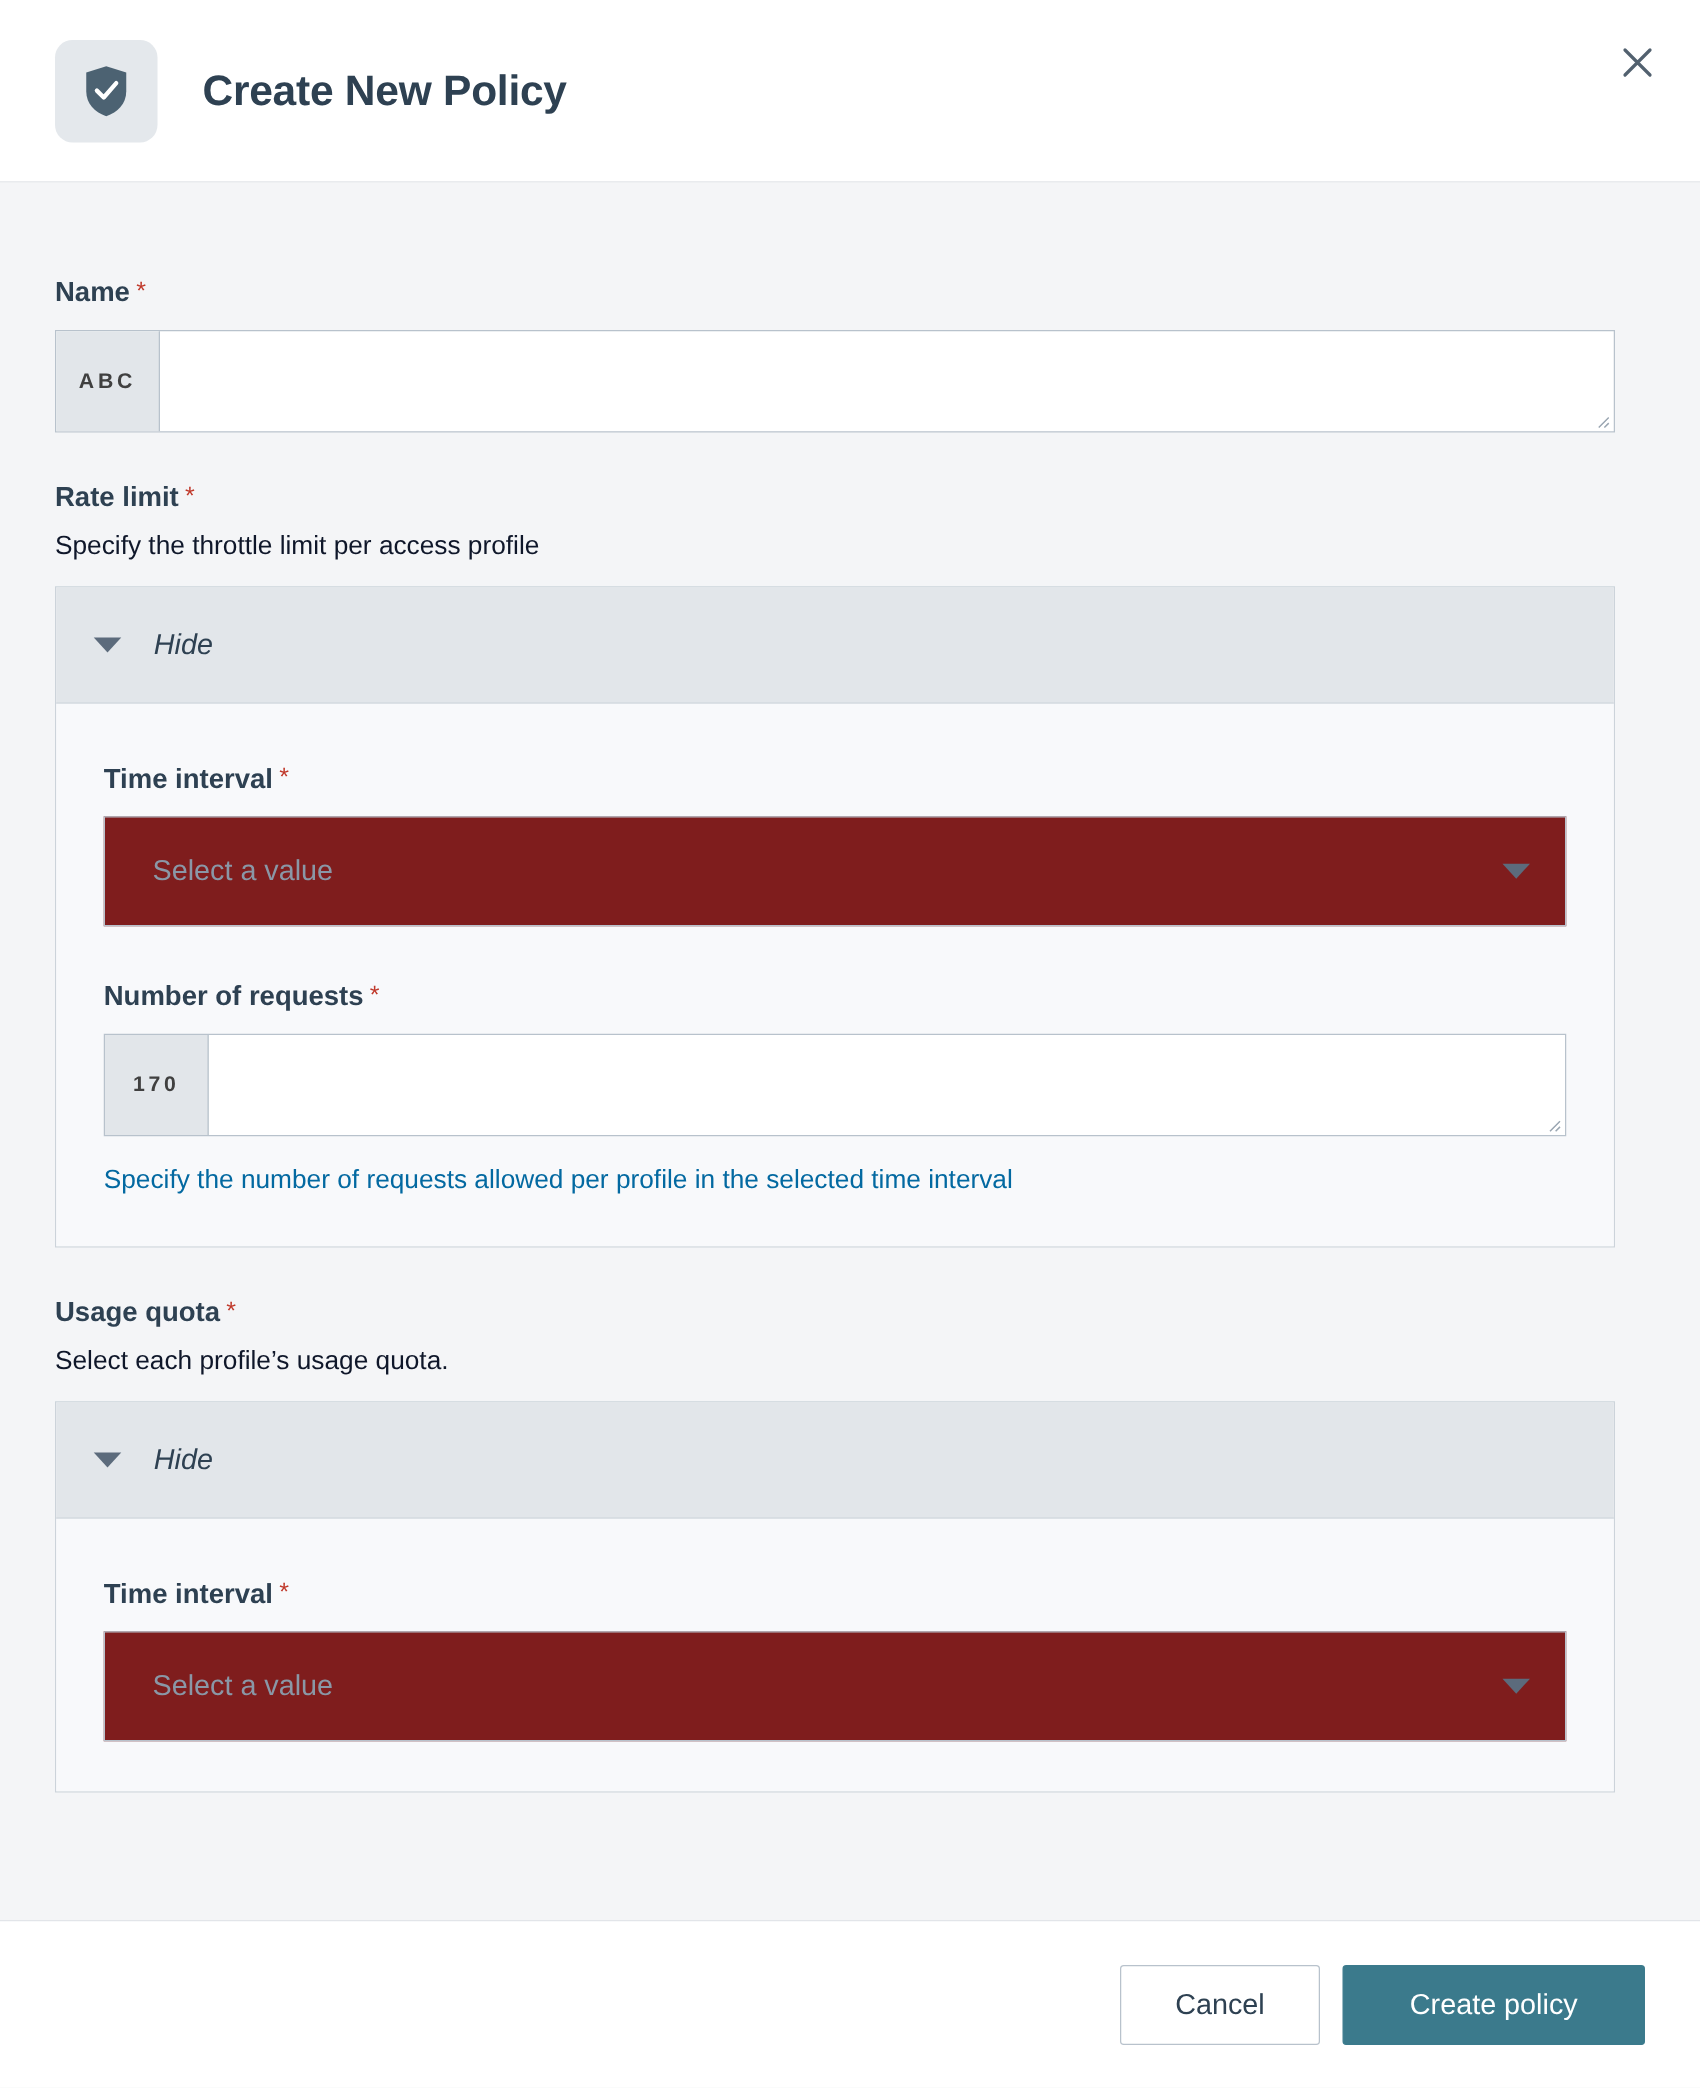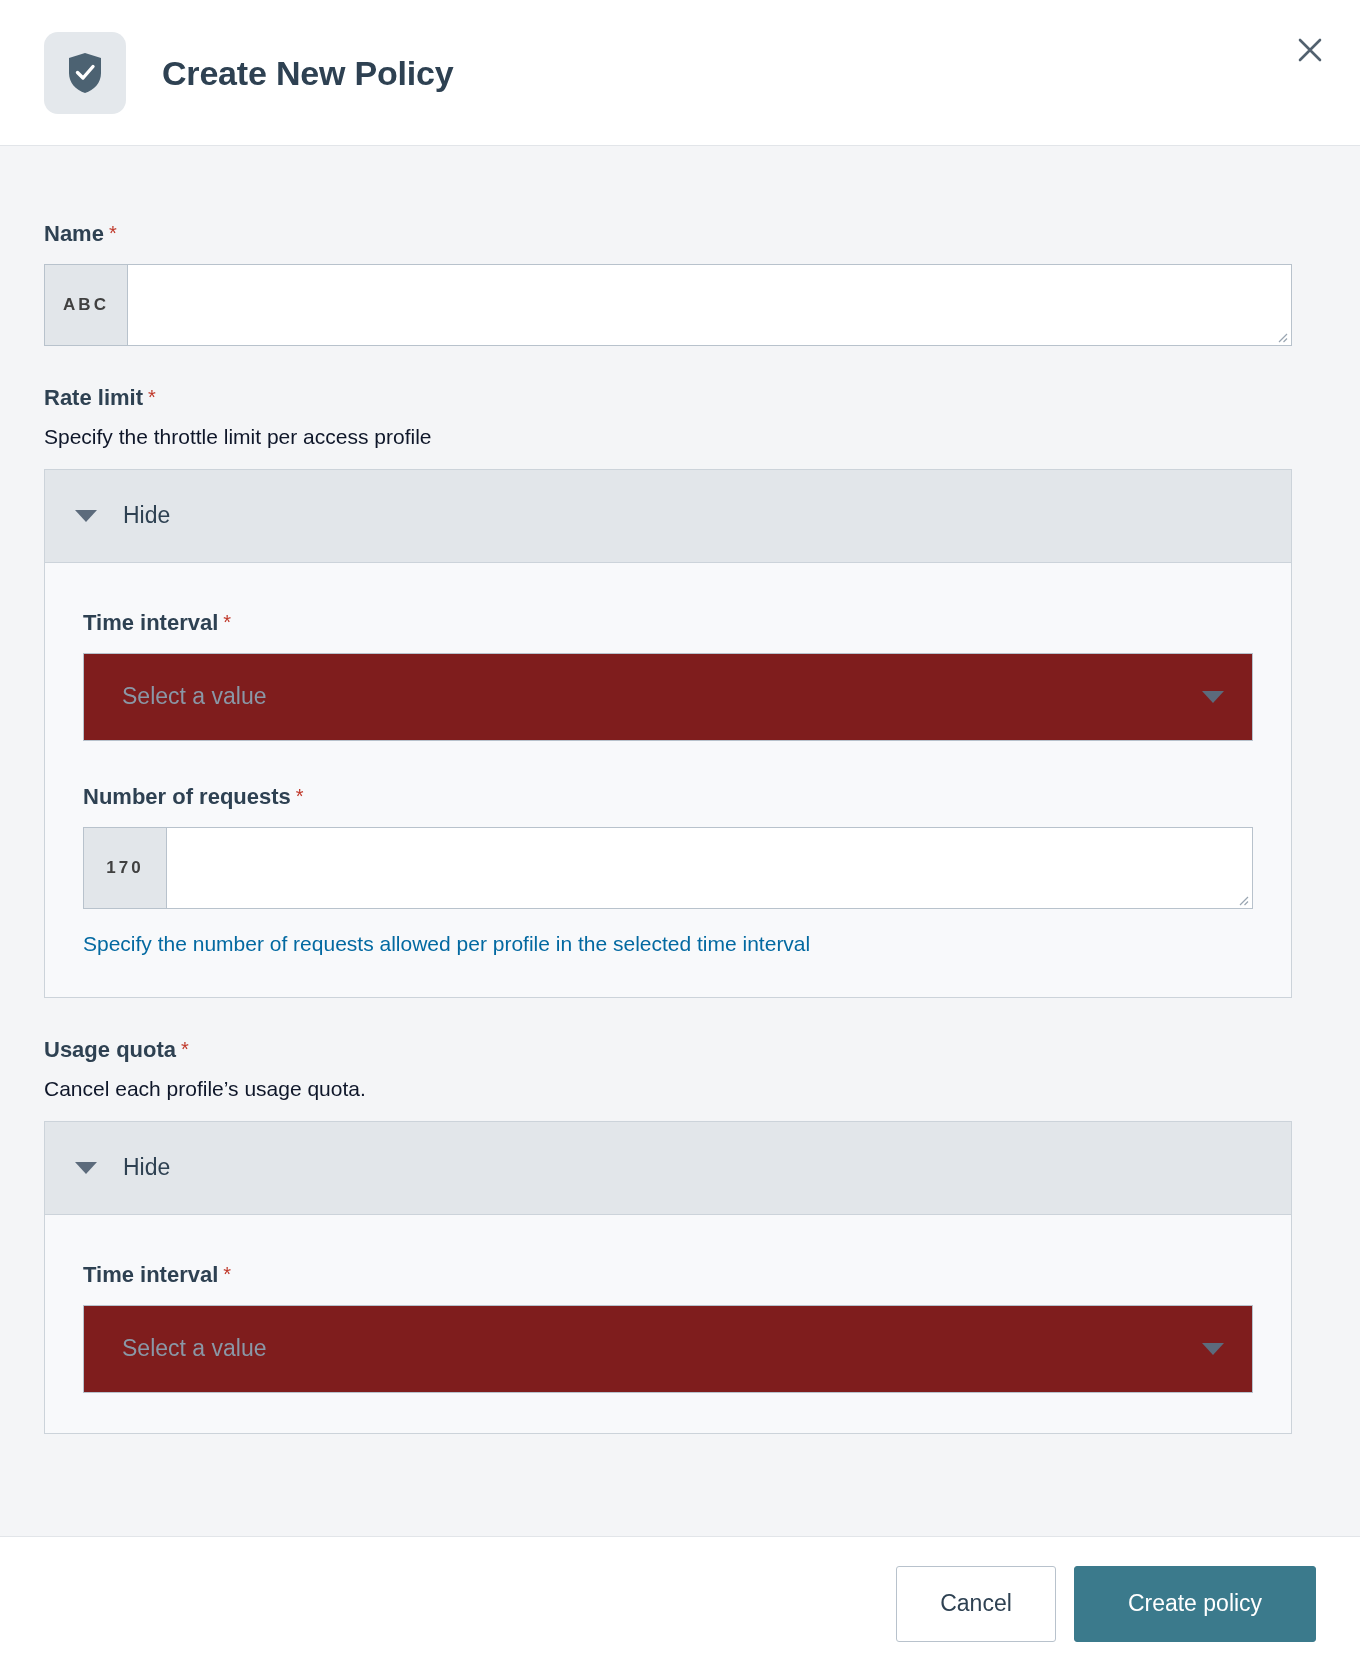--- a/index.html
+++ b/index.html
@@ -160,20 +160,21 @@
   }
 
   .accordion-header {
     height: 93px;
     background: #e2e6ea;
     border-bottom: 1px solid #ccd3da;
     display: flex;
     align-items: center;
     padding-left: 30px;
     cursor: pointer;
+    font-style: italic;
   }
 
   .caret-down {
     width: 0;
     height: 0;
     border-left: 11px solid transparent;
     border-right: 11px solid transparent;
     border-top: 12px solid #5c6b7c;
     flex: 0 0 auto;
   }
@@ -237,21 +238,21 @@
     border-top: 1px solid #e2e5e9;
     display: flex;
     align-items: center;
     justify-content: flex-end;
     padding: 0 44px;
     gap: 18px;
     z-index: 5;
   }
 
   .btn {
-    height: 76px;
+    height: 64px;
     min-width: 160px;
     font-size: 23px;
     font-family: "Liberation Sans", sans-serif;
     cursor: pointer;
     padding: 0 34px;
     border-radius: 3px;
   }
 
   .btn-cancel {
     background: #ffffff;
@@ -340,21 +341,21 @@
           </div>
 
         </div>
       </div>
     </div>
 
     <div class="section">
       <div class="field-label">
         <span>Usage quota</span><span class="req-star">*</span>
       </div>
-      <div class="field-hint">Cancel each profile’s usage quota.</div>
+      <div class="field-hint">Select each profile’s usage quota.</div>
 
       <div class="accordion">
         <div class="accordion-header">
           <span class="caret-down"></span>
           <span class="accordion-label">Hide</span>
         </div>
         <div class="accordion-content">
           <div class="sub-field">
             <div class="field-label">
               <span>Time interval</span><span class="req-star">*</span>

